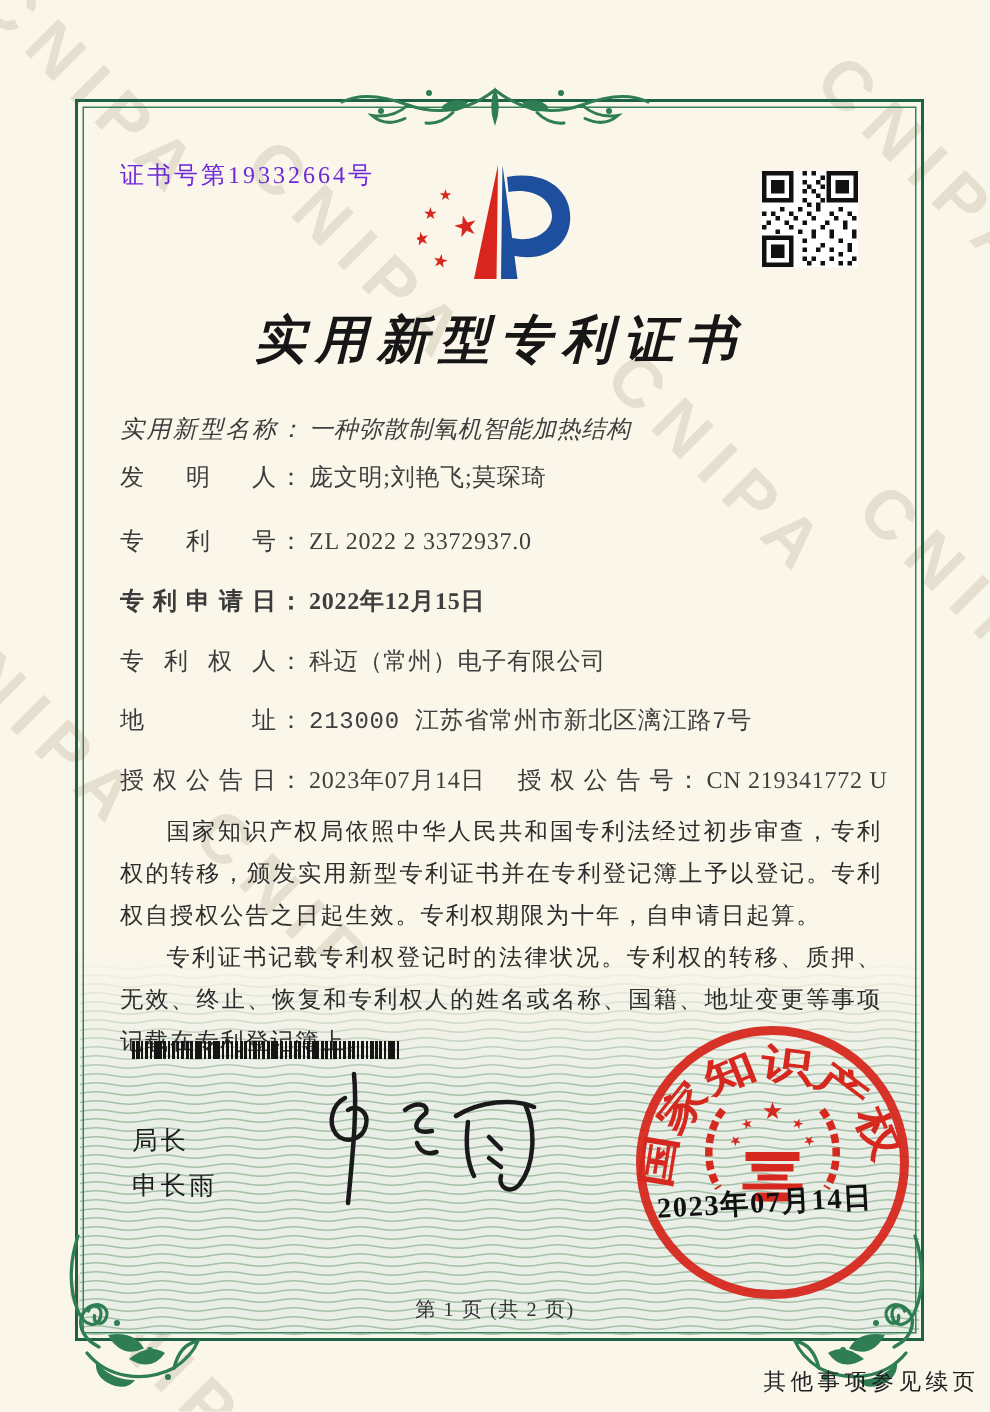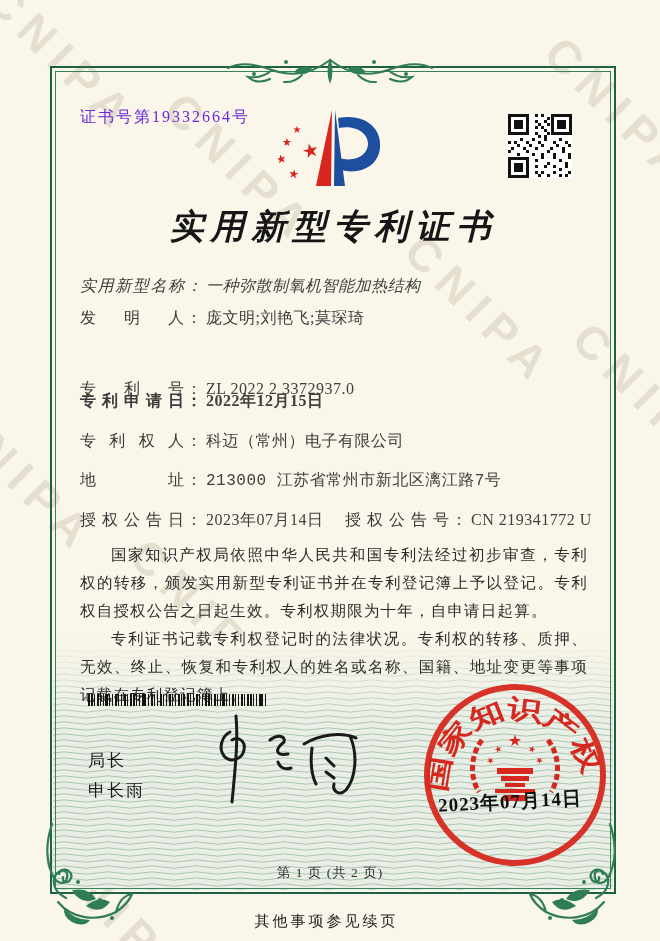--- a/index.html
+++ b/index.html
@@ -46,21 +46,21 @@
   .qr{position:absolute;left:508px;top:114px;z-index:5;}
 
   .title{
     position:absolute;left:0;top:204px;width:660px;text-align:center;z-index:5;
     font-size:34px;font-weight:bold;letter-spacing:7px;color:#161616;padding-left:7px;box-sizing:border-box;font-style:italic;
   }
 
   
   .fields{position:absolute;left:80px;top:260px;width:510px;z-index:5;font-size:16px;color:#3b3b3b;}
   .frow{position:absolute;left:0;white-space:nowrap;}
-  .r1{top:16px;font-style:italic;} .r2{top:48px;} .r3{top:91px;margin-top:28px;} .r4{top:131px;font-weight:bold;}
+  .r1{top:16px;font-style:italic;} .r2{top:48px;} .r3{top:91px;} .r4{top:131px;font-weight:bold;}
   .r5{top:171px;} .r6{top:210px;font-family:Liberation Mono, monospace;} .r7{top:250px;}
   .lbl{
     display:inline-block;width:104px;vertical-align:bottom;
     text-align:justify;text-align-last:justify;text-justify:inter-character;
     letter-spacing:0;
   }
   .colon{display:inline-block;margin:0 4px 0 2px;}
   .val{letter-spacing:0.5px;color:#3f3f3f;}
   .grant-no{position:absolute;left:265px;top:0;white-space:nowrap;}
 
@@ -93,21 +93,21 @@
     font-size:19px;font-weight:bold;color:#111;letter-spacing:1px;
     transform:rotate(-3deg);
   }
 
   
   .page-info{
     position:absolute;left:0;top:864px;width:660px;text-align:center;z-index:5;
     font-size:13.5px;color:#333;letter-spacing:1px;
   }
   .cont-note{
-    position:absolute;left:0;top:912px;width:653px;text-align:center;z-index:5;
+    position:absolute;left:0;top:912px;width:653px;text-align:right;z-index:5;
     font-size:15px;color:#222;letter-spacing:3px;
   }
 </style>
 </head>
 <body>
 
 <span class="wm w1">CNIPA</span>
 <span class="wm w2">CNIPA</span>
 <span class="wm w3">CNIPA</span>
 <span class="wm w4">CNIPA</span>

